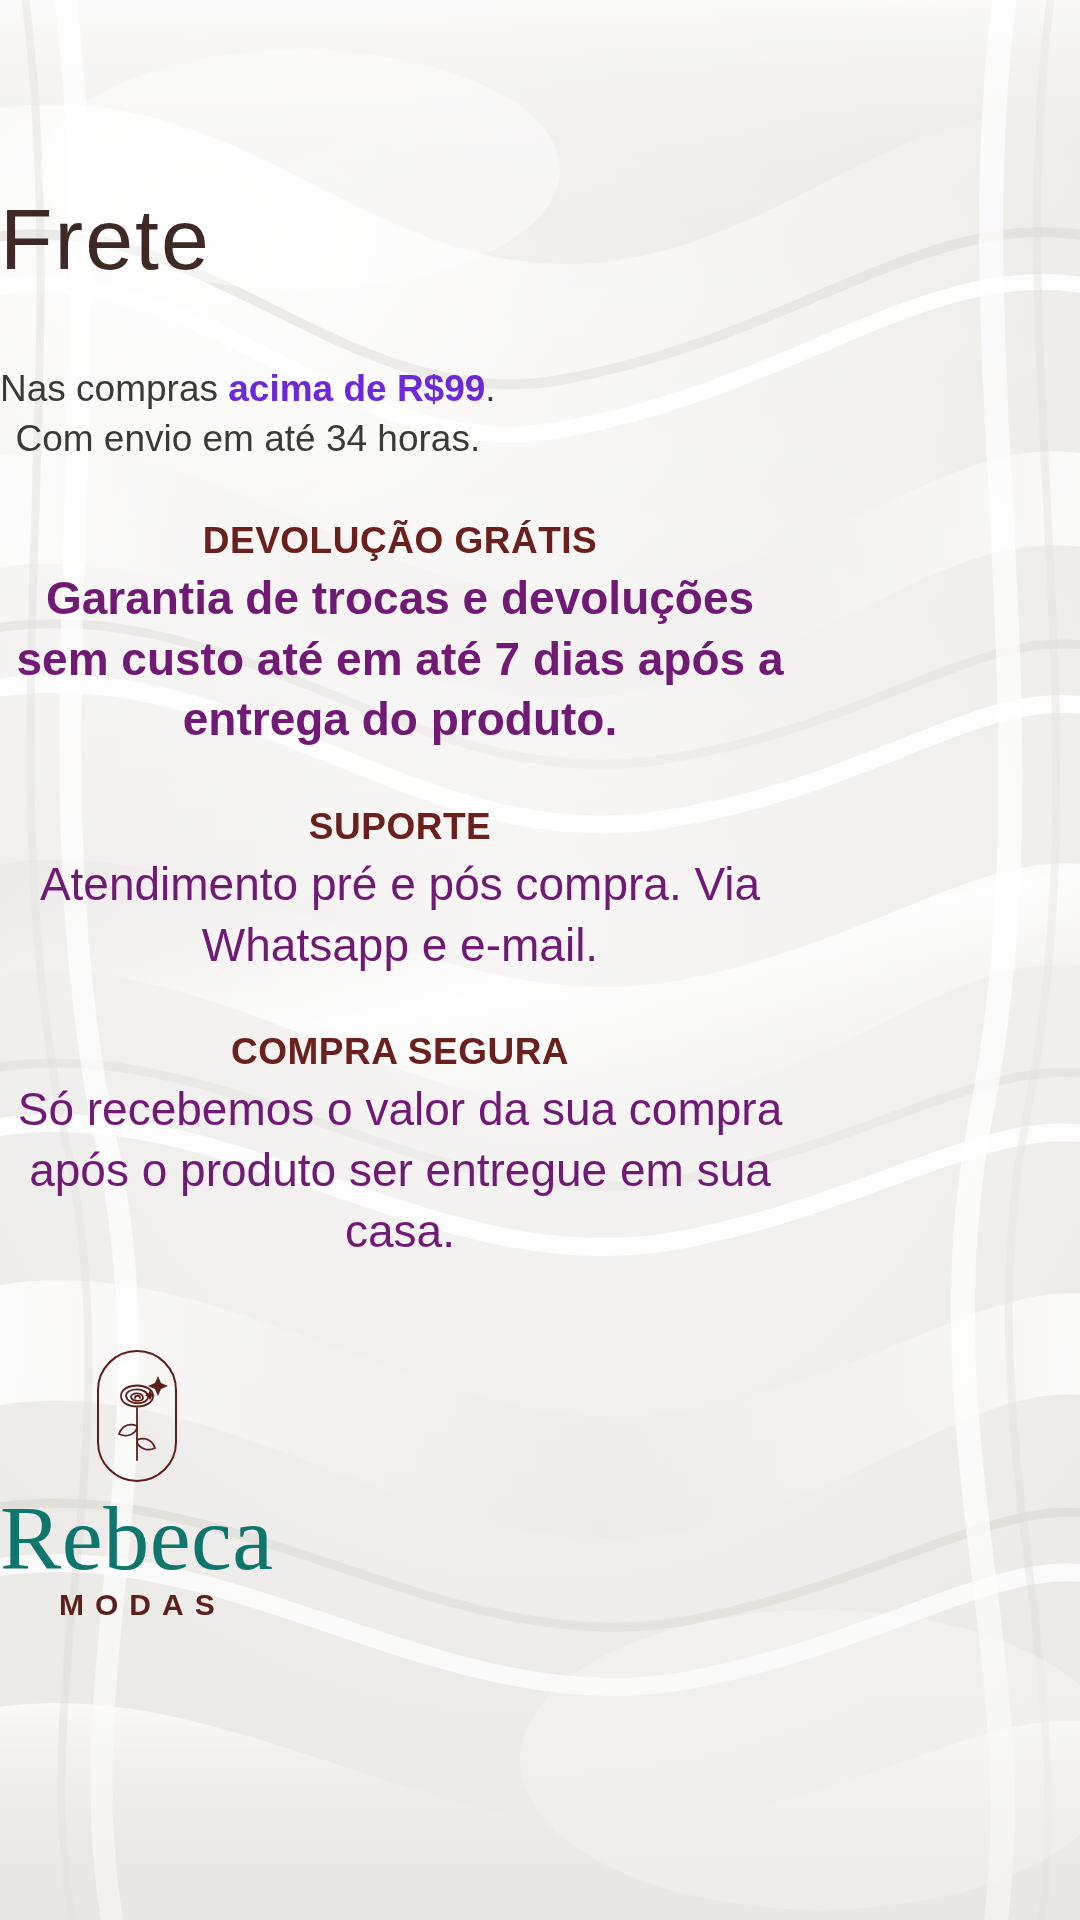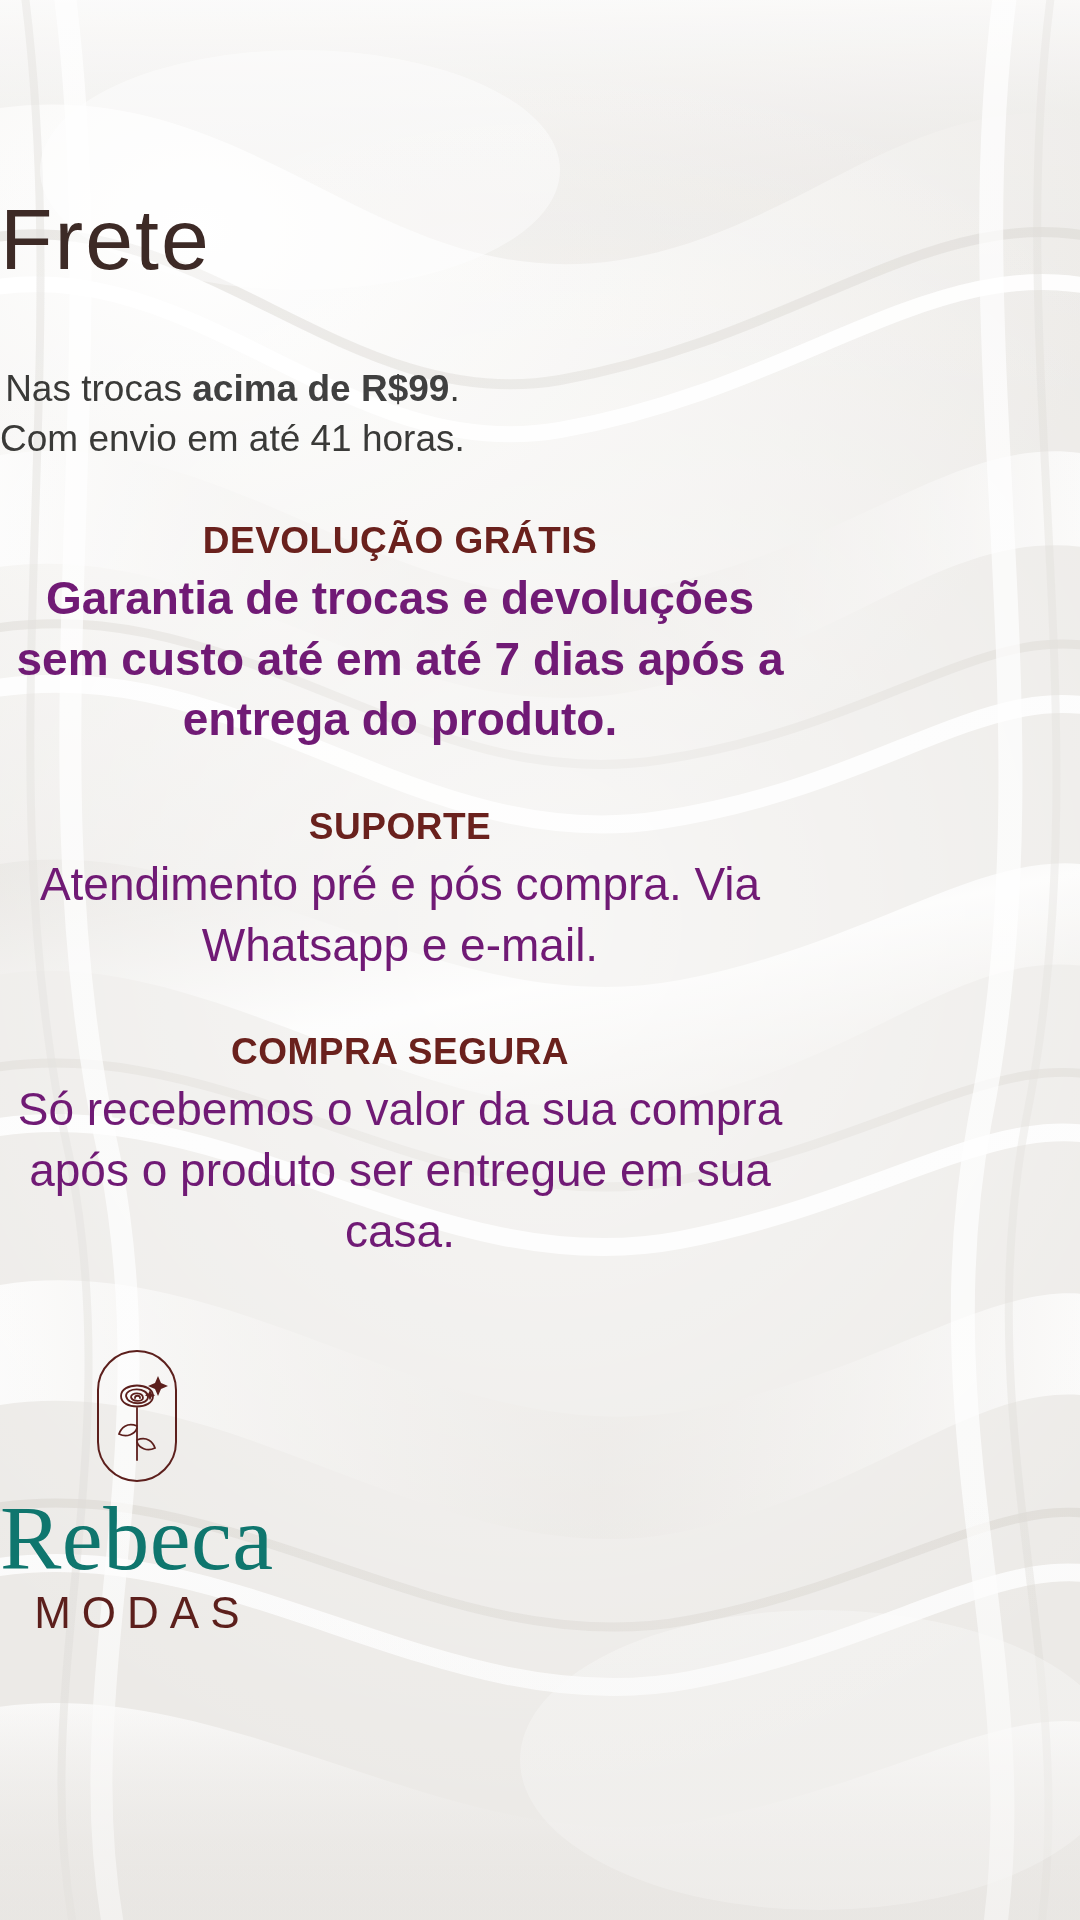--- a/index.html
+++ b/index.html
@@ -72,21 +72,21 @@
 
   .lede {
     margin-top: 82px;
     font-size: 37px;
     line-height: 1.35;
     color: #3a3a38;
     font-weight: 400;
   }
   .lede b {
     font-weight: 700;
-    color: #404040;
+    color: #6d28d9;
   }
 
   .section {
     margin-top: 56px;
     width: 800px;
   }
   .section-title {
     font-size: 37px;
     font-weight: 700;
     letter-spacing: 0.5px;
@@ -116,25 +116,25 @@
   }
   .logo-word {
     font-family: "Liberation Serif", serif;
     font-size: 92px;
     color: #0f766e;
     line-height: 1;
     margin-top: 8px;
     letter-spacing: 0.5px;
   }
   .logo-sub {
-    font-size: 44px;
+    font-size: 30px;
     letter-spacing: 11px;
     color: #5c1f1c;
     margin-top: 4px;
-    font-weight: 400;
+    font-weight: 700;
     padding-left: 11px;
   }
 </style>
 </head>
 <body>
 
 <div class="canvas">
 
   <div class="bg-base"></div>
   <svg class="bg-svg" viewBox="0 0 1080 1920" preserveAspectRatio="none">
@@ -184,23 +184,23 @@
   <div class="bg-vignette"></div>
 
   <div class="content">
 
     <div class="headline-block">
       <div class="headline-top">Frete</div>
     </div>
 
     <div class="lede">
       <div>
-        <span>Nas trocas </span><b>acima de R$99</b><span>.</span>
+        <span>Nas compras </span><b>acima de R$99</b><span>.</span>
       </div>
-      <div>Com envio em até 41 horas.</div>
+      <div>Com envio em até 34 horas.</div>
     </div>
 
     <div class="section">
       <div class="section-title">DEVOLUÇÃO GRÁTIS</div>
       <div class="section-body">Garantia de trocas e devoluções sem custo até em até 7 dias após a entrega do produto.</div>
     </div>
 
     <div class="section">
       <div class="section-title">SUPORTE</div>
       <div class="section-body normal">Atendimento pré e pós compra. Via Whatsapp e e-mail.</div>

